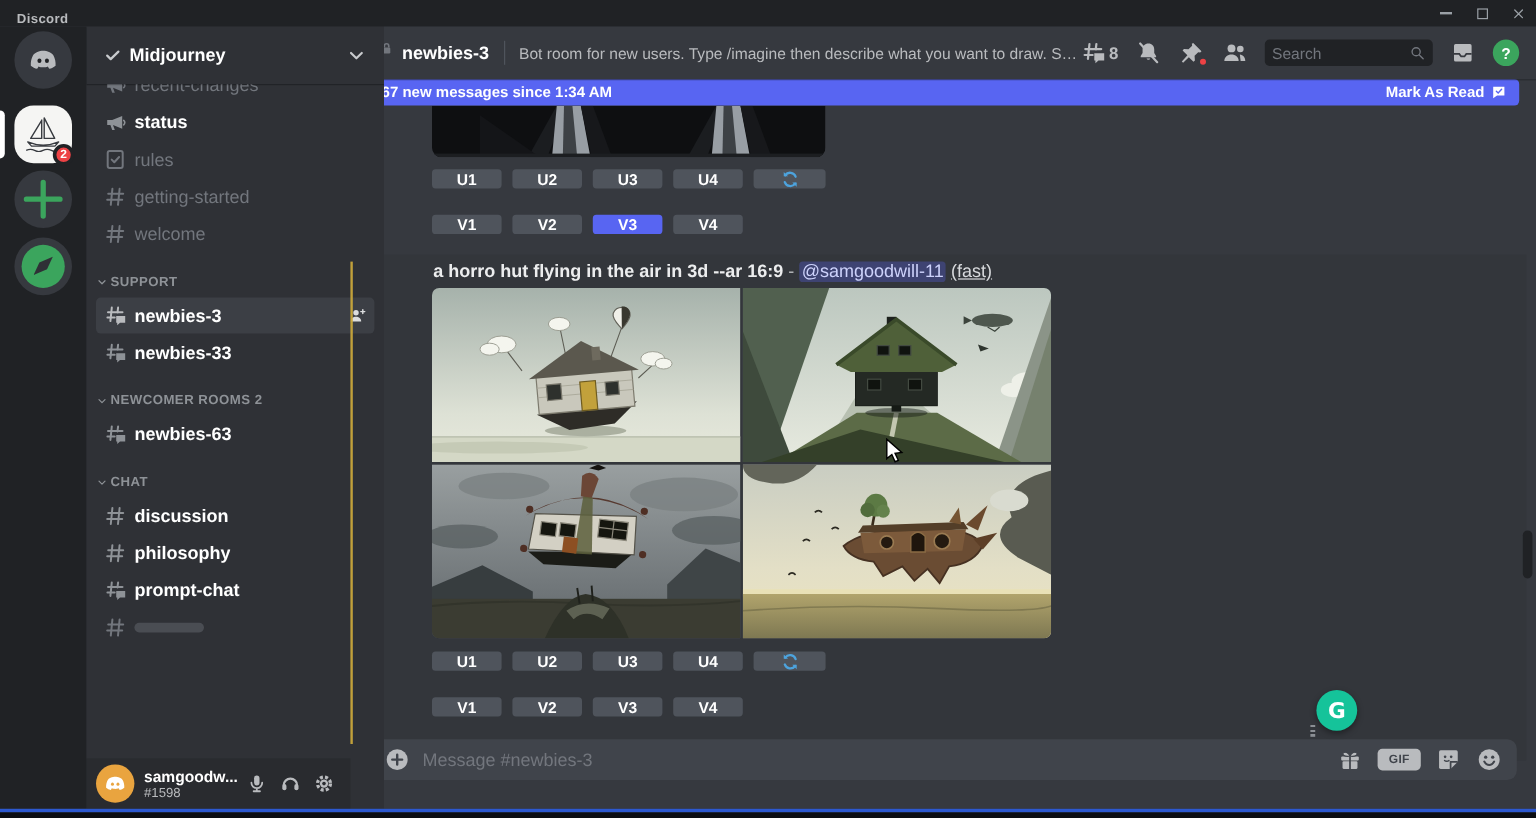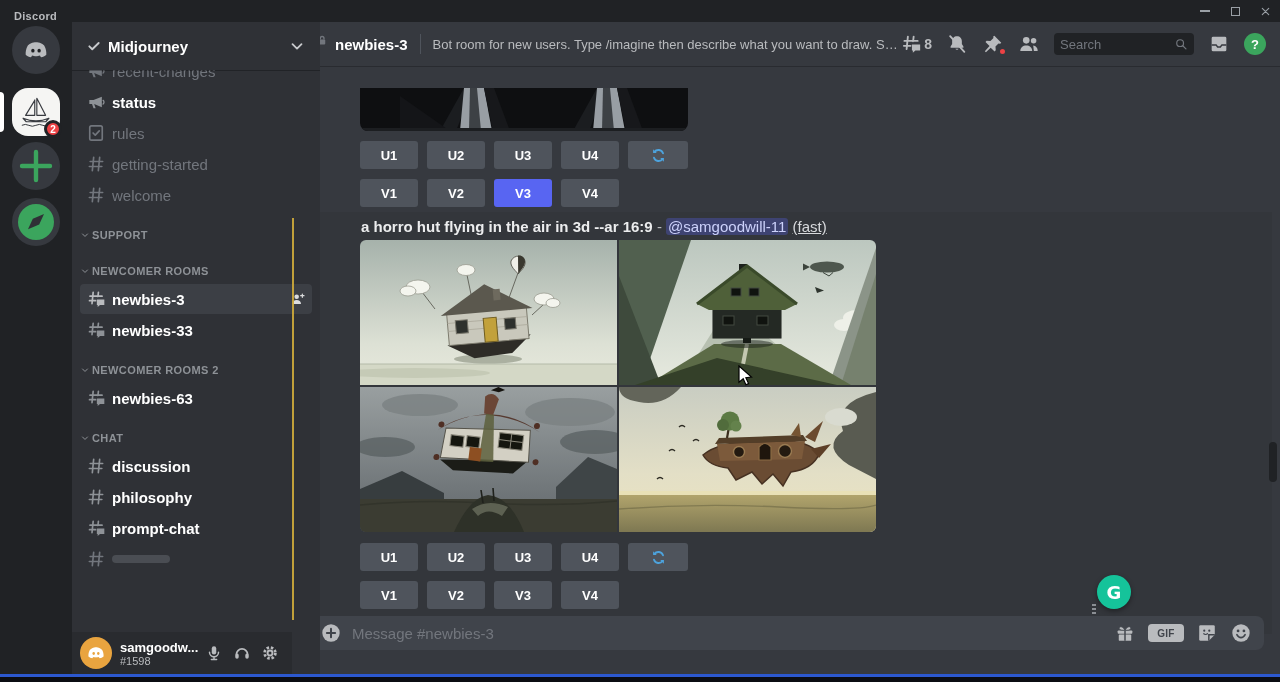--- a/index.html
+++ b/index.html
@@ -78,21 +78,21 @@
 
   #unread-banner { position:absolute; left:16px; right:14px; top:44px; height:22px; background:#5865f2; border-radius:4px; display:flex; align-items:center; padding:0 10px; z-index:5; }
   #unread-banner .btext { font-size:12.5px; font-weight:600; color:#fff; }
   #unread-banner .baction { margin-left:auto; display:flex; align-items:center; gap:5px; font-size:12.5px; font-weight:700; color:#fff; }
   #unread-banner .baction svg { width:14px; height:14px; color:#fff; }
 
   .hover-tint { position:absolute; left:0; right:8px; top:190px; height:422px; background:rgba(8,8,6,.05); z-index:1; }
 
   .attach-1 { position:absolute; left:68px; top:66px; width:328px; height:43px; border-radius:0 0 8px 8px; overflow:hidden; z-index:2; }
   .btn-row { position:absolute; left:68px; display:flex; gap:9px; z-index:2; }
-  .djs-btn { width:58px; height:28px; border-radius:3px; background:#4f545c; color:#fff; font-size:13px; font-weight:600; display:flex; align-items:center; justify-content:center; border:0; font-family:"Liberation Sans",sans-serif; }
+  .djs-btn { width:58px; height:16px; border-radius:3px; background:#4f545c; color:#fff; font-size:13px; font-weight:600; display:flex; align-items:center; justify-content:center; border:0; font-family:"Liberation Sans",sans-serif; }
   .djs-btn.primary { background:#5865f2; }
   .djs-btn.icon-btn { width:60px; }
   .djs-btn.icon-btn svg { width:19px; height:19px; color:#4da3dd; }
 
   .prompt-line { position:absolute; left:69px; top:196px; font-size:15px; color:#dcddde; z-index:2; white-space:nowrap; }
   .prompt-line .ptext { font-weight:700; color:#ecedee; }
   .prompt-line .psep { color:#b9bbbe; font-weight:400; }
   .mention { background:rgba(88,101,242,.3); color:#cdd2fb; border-radius:3px; padding:0 2px; font-weight:500; }
   .pspeed { color:#d8dadd;text-decoration:underline; }
 
@@ -342,26 +342,20 @@
       <span class="ch-label">welcome</span>
     </div>
 
     <div class="cat">
       <svg class="cchev" viewBox="0 0 24 24">
           <use href="#s-chevdown"></use>
         </svg>
       <span class="cat-label">SUPPORT</span>
     </div>
 
-    <div class="cat">
-      <svg class="cchev" viewBox="0 0 24 24">
-          <use href="#s-chevdown"></use>
-        </svg>
-      <span class="cat-label">NEWCOMER ROOMS</span>
-    </div>
     <div class="ch selected">
       <svg class="ch-icon" viewBox="0 0 24 24">
           <use href="#s-hashchat"></use>
         </svg>
       <span class="ch-label">newbies-3</span>
       <svg class="trail" viewBox="0 0 24 24">
           <use href="#s-personadd"></use>
         </svg>
     </div>
     <div class="ch unread">
@@ -491,20 +485,29 @@
         <svg viewBox="0 0 24 24">
             <use href="#s-inbox"></use>
           </svg>
       </span>
       <span id="help-btn">
           <span>?</span>
         </span>
     </div>
   </div>
 
+  <div id="unread-banner">
+    <span class="btext">67 new messages since 1:34 AM</span>
+    <span class="baction">
+      <span>Mark As Read</span>
+      <svg viewBox="0 0 24 24">
+          <use href="#s-markread"></use>
+        </svg>
+    </span>
+  </div>
 
   <div class="hover-tint"></div>
 
   <div class="attach-1">
     <svg viewBox="0 0 328 43" preserveAspectRatio="none">
       <rect width="328" height="43" fill="#0e0f11"></rect>
       <g>
         <path d="M96 43 L113 0 L104 0 L80 43Z" fill="#1b1d20"></path>
         <path d="M104 0 L124 0 L132 43 L100 43Z" fill="#989ea4"></path>
         <path d="M110 0 L117 0 L121 43 L109 43Z" fill="#3d4145"></path>

